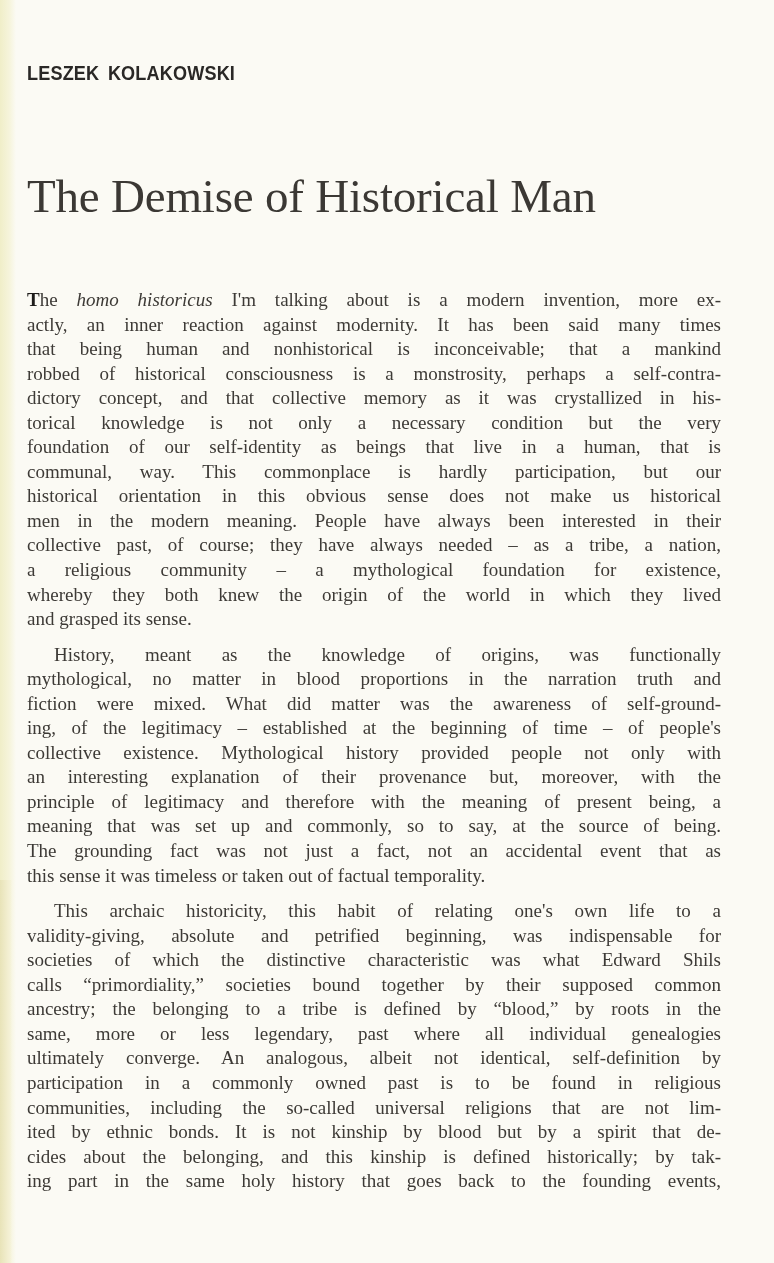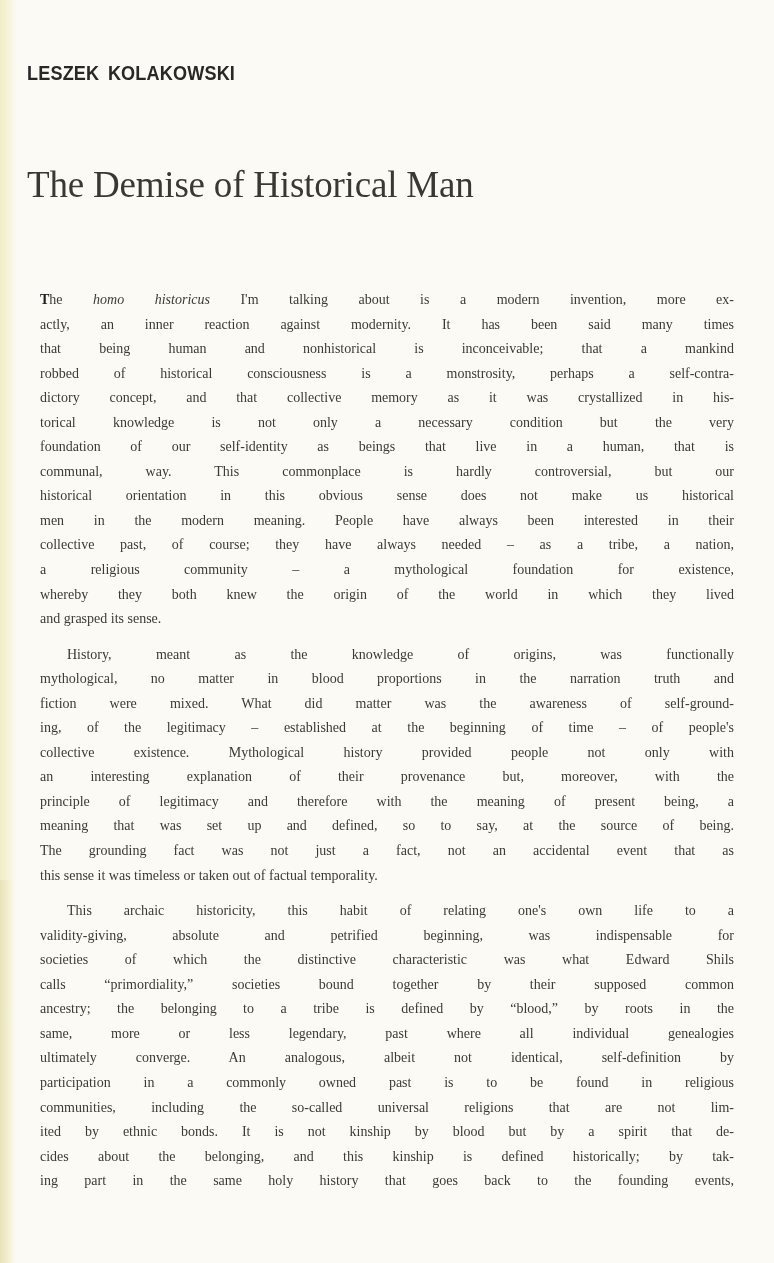--- a/index.html
+++ b/index.html
@@ -50,31 +50,31 @@
       transform: scaleX(0.86);
       transform-origin: left center;
       white-space: nowrap;
     }
     .title {
       position: absolute;
       top: 138px;
       left: 0;
       font-family: "Liberation Serif", "DejaVu Serif", serif;
       font-weight: normal;
-      font-size: 37px;
+      font-size: 47px;
       color: #3b3834;
       white-space: nowrap;
       letter-spacing: -0.2px;
     }
     .body {
       position: absolute;
       top: 288px;
-      left: 13px;
+      left: 0;
       width: 694px;
-      font-size: 14px;
+      font-size: 19px;
       line-height: 24.55px;
       text-align: justify;
       color: #3d3a36;
     }
     .line {
       display: block;
       white-space: nowrap;
       text-align: justify;
       text-align-last: justify;
       height: 24.55px;
@@ -108,38 +108,38 @@
   <div class="body">
 
     <div>
       <span class="line"><span class="lead">T</span><span>he </span><span class="ital">homo historicus</span><span> I'm talking about is a modern invention, more ex-</span></span>
       <span class="line">actly, an inner reaction against modernity. It has been said many times</span>
       <span class="line">that being human and nonhistorical is inconceivable; that a mankind</span>
       <span class="line">robbed of historical consciousness is a monstrosity, perhaps a self-contra-</span>
       <span class="line">dictory concept, and that collective memory as it was crystallized in his-</span>
       <span class="line">torical knowledge is not only a necessary condition but the very</span>
       <span class="line">foundation of our self-identity as beings that live in a human, that is</span>
-      <span class="line">communal, way. This commonplace is hardly controversial, but our</span>
+      <span class="line">communal, way. This commonplace is hardly participation, but our</span>
       <span class="line">historical orientation in this obvious sense does not make us historical</span>
       <span class="line">men in the modern meaning. People have always been interested in their</span>
       <span class="line">collective past, of course; they have always needed – as a tribe, a nation,</span>
       <span class="line">a religious community – a mythological foundation for existence,</span>
       <span class="line">whereby they both knew the origin of the world in which they lived</span>
       <span class="line last">and grasped its sense.</span>
     </div>
 
     <div>
       <span class="line indent">History, meant as the knowledge of origins, was functionally</span>
       <span class="line">mythological, no matter in blood proportions in the narration truth and</span>
       <span class="line">fiction were mixed. What did matter was the awareness of self-ground-</span>
       <span class="line">ing, of the legitimacy – established at the beginning of time – of people's</span>
       <span class="line">collective existence. Mythological history provided people not only with</span>
       <span class="line">an interesting explanation of their provenance but, moreover, with the</span>
       <span class="line">principle of legitimacy and therefore with the meaning of present being, a</span>
-      <span class="line">meaning that was set up and defined, so to say, at the source of being.</span>
+      <span class="line">meaning that was set up and commonly, so to say, at the source of being.</span>
       <span class="line">The grounding fact was not just a fact, not an accidental event that as</span>
       <span class="line last">this sense it was timeless or taken out of factual temporality.</span>
     </div>
 
     <div>
       <span class="line indent">This archaic historicity, this habit of relating one's own life to a</span>
       <span class="line">validity-giving, absolute and petrified beginning, was indispensable for</span>
       <span class="line">societies of which the distinctive characteristic was what Edward Shils</span>
       <span class="line">calls “primordiality,” societies bound together by their supposed common</span>
       <span class="line">ancestry; the belonging to a tribe is defined by “blood,” by roots in the</span>

